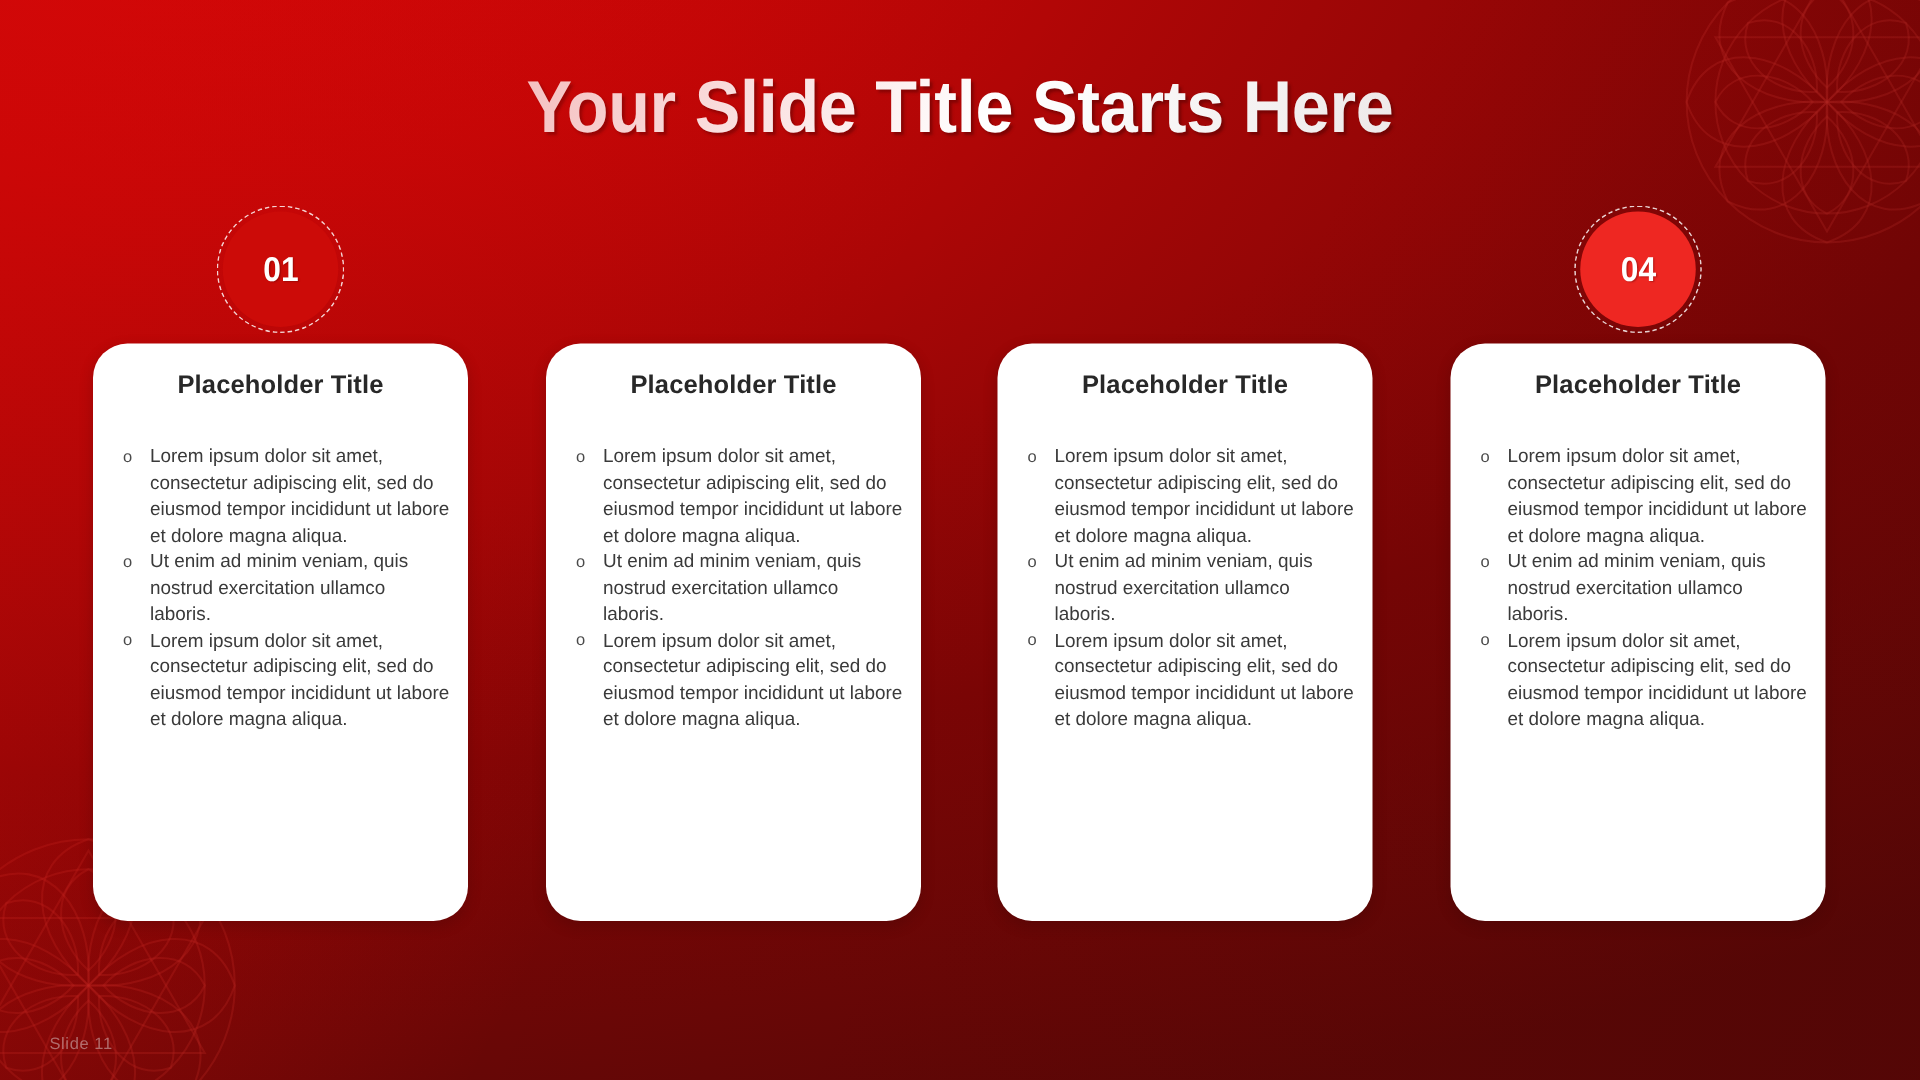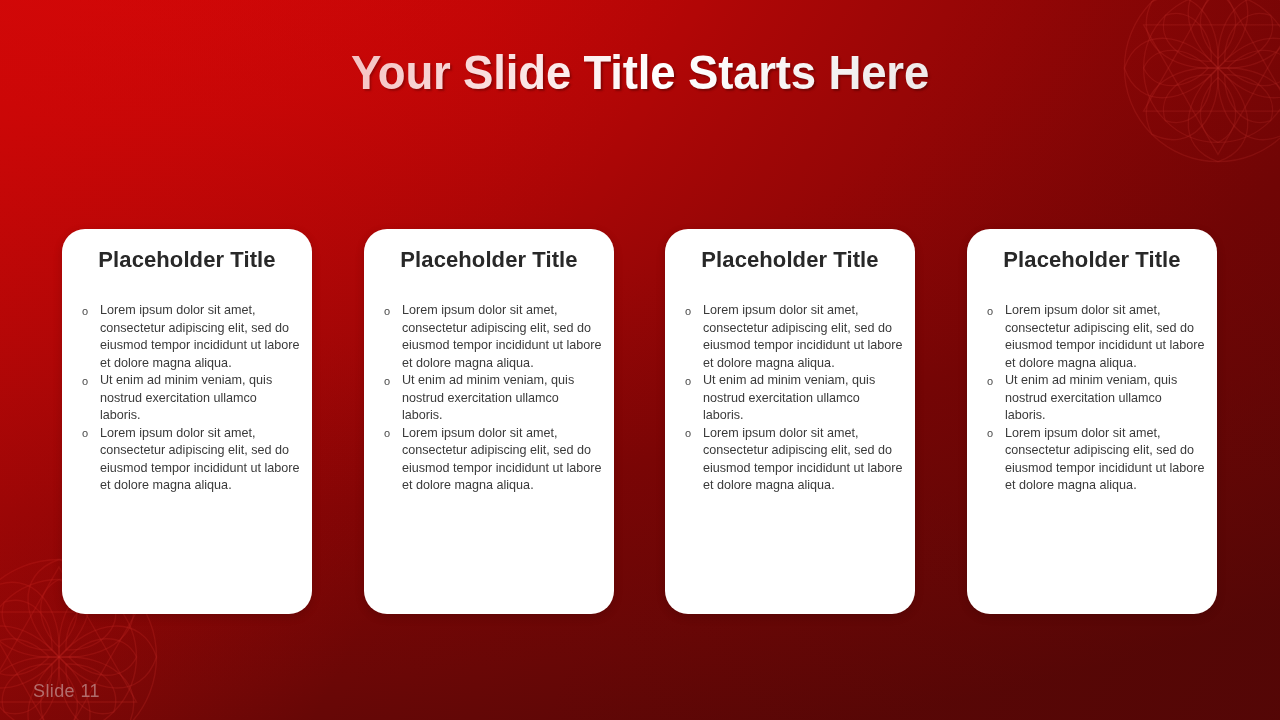--- a/index.html
+++ b/index.html
@@ -76,42 +76,42 @@
     background:#fff;
     border-radius:23px;
     box-shadow: 0 3px 9px rgba(40,0,0,.22);
     z-index:3;
     overflow:hidden;
   }
   .card-title {
     margin-top:18px;
     text-align:center;
     font-weight:700;
-    font-size:22px;
+    font-size:17px;
     color:#282828;
     letter-spacing:.1px;
   }
   .bullets { margin:29px 12px 0 16px; list-style:none; }
   .bullets li {
     position:relative;
     padding-left:22px;
     font-size:12.6px;
     line-height:17.5px;
     color:#3a3a3a;
     margin-bottom:0px;
   }
   .bullets li .mk {
     position:absolute; left:4px; top:2.5px;
     font-size:11px; line-height:12px; color:#4a4a4a;
   }
 
   
   #slide-no {
     position:absolute; left:33px; bottom:18px;
-    font-size:18px;
+    font-size:11px;
     color:rgba(205,170,170,.62);
     letter-spacing:.4px;
     z-index:5;
   }
 </style>
 </head>
 <body>
 
 <div id="slide">
 
@@ -202,20 +202,25 @@
             </g>
         </g>
       </g>
     </svg>
   </div>
 
   <div id="title">Your Slide Title Starts Here</div>
 
   <div id="columns">
       <div class="col" style="left: 36px;">
+        <div class="badge">
+          <div class="disc" style="background: rgb(204, 11, 8);"></div>
+          <div class="ring"></div>
+          <div class="num">01</div>
+        </div>
         <div class="card">
           <div class="card-title" style="color: rgb(40, 40, 40);">Placeholder Title</div>
           <ul class="bullets">
             <li><span class="mk">o</span><span>Lorem ipsum dolor sit amet, consectetur adipiscing elit, sed do eiusmod tempor incididunt ut labore et dolore magna aliqua.</span></li>
             <li><span class="mk">o</span><span>Ut enim ad minim veniam, quis nostrud exercitation ullamco laboris.</span></li>
             <li><span class="mk">o</span><span>Lorem ipsum dolor sit amet, consectetur adipiscing elit, sed do eiusmod tempor incididunt ut labore et dolore magna aliqua.</span></li>
           </ul>
         </div>
       </div>
       <div class="col" style="left: 338px;">
@@ -232,20 +237,25 @@
         <div class="card">
           <div class="card-title" style="color: rgb(40, 40, 40);">Placeholder Title</div>
           <ul class="bullets">
             <li><span class="mk">o</span><span>Lorem ipsum dolor sit amet, consectetur adipiscing elit, sed do eiusmod tempor incididunt ut labore et dolore magna aliqua.</span></li>
             <li><span class="mk">o</span><span>Ut enim ad minim veniam, quis nostrud exercitation ullamco laboris.</span></li>
             <li><span class="mk">o</span><span>Lorem ipsum dolor sit amet, consectetur adipiscing elit, sed do eiusmod tempor incididunt ut labore et dolore magna aliqua.</span></li>
           </ul>
         </div>
       </div>
       <div class="col" style="left: 941px;">
+        <div class="badge">
+          <div class="disc" style="background: rgb(238, 39, 34);"></div>
+          <div class="ring"></div>
+          <div class="num">04</div>
+        </div>
         <div class="card">
           <div class="card-title" style="color: rgb(40, 40, 40);">Placeholder Title</div>
           <ul class="bullets">
             <li><span class="mk">o</span><span>Lorem ipsum dolor sit amet, consectetur adipiscing elit, sed do eiusmod tempor incididunt ut labore et dolore magna aliqua.</span></li>
             <li><span class="mk">o</span><span>Ut enim ad minim veniam, quis nostrud exercitation ullamco laboris.</span></li>
             <li><span class="mk">o</span><span>Lorem ipsum dolor sit amet, consectetur adipiscing elit, sed do eiusmod tempor incididunt ut labore et dolore magna aliqua.</span></li>
           </ul>
         </div>
       </div>
     </div>

